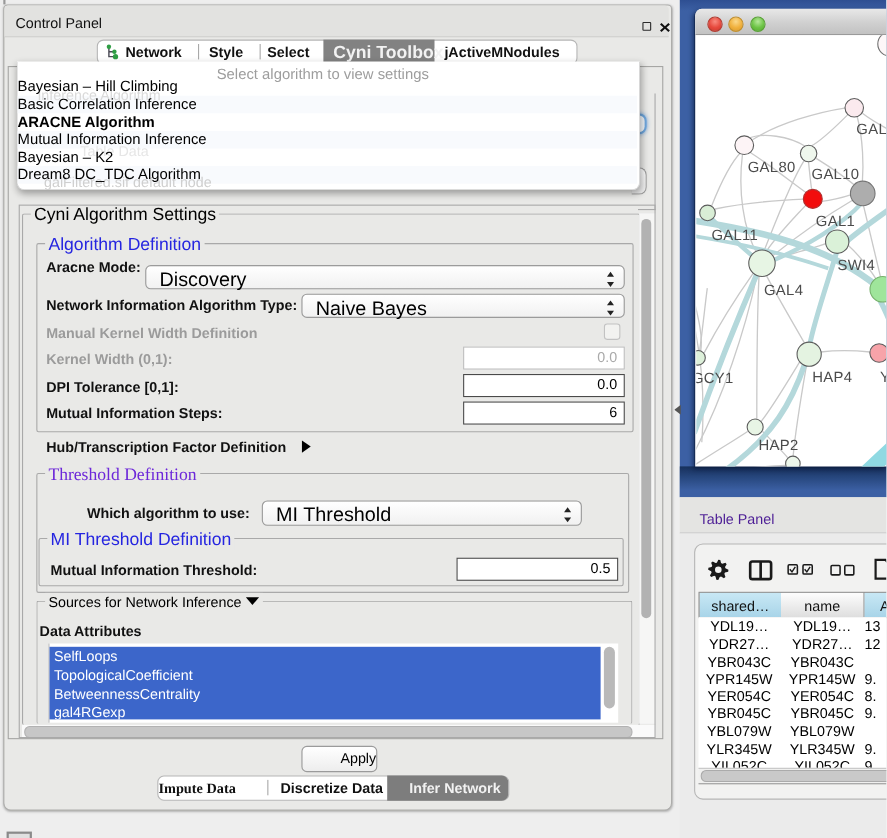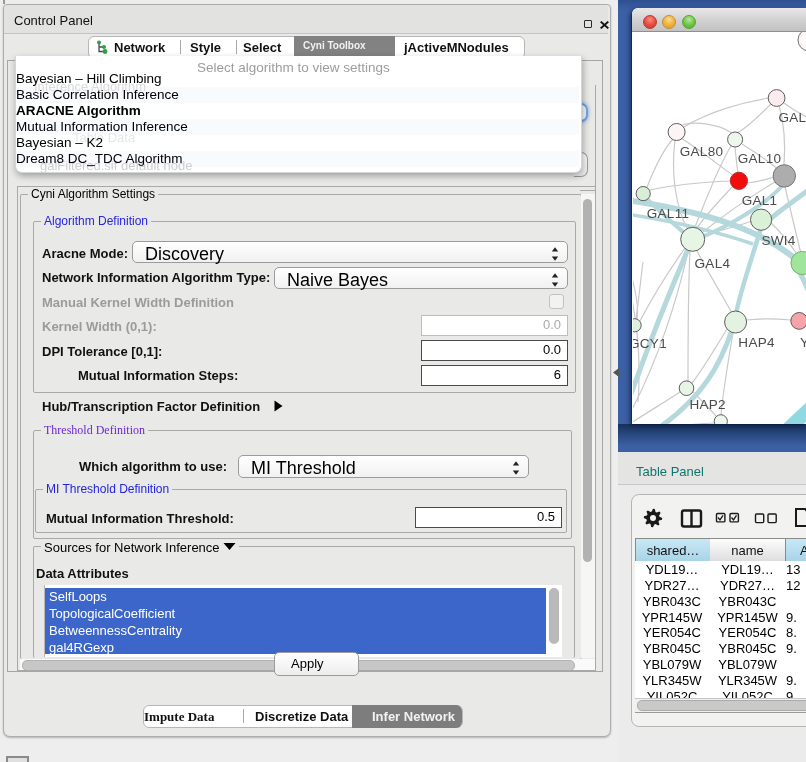--- a/index.html
+++ b/index.html
@@ -7,21 +7,21 @@
     font-family:"Liberation Sans",sans-serif;overflow:hidden;}
   .abs{position:absolute;}
   .lbl{font-size:13px;font-weight:bold;color:#111;}
   .combo{position:absolute;background:linear-gradient(#ffffff,#f1f1f1);
     border:1px solid #9b9b9b;border-radius:5px;}
   .combo .ctext{position:absolute;left:12px;top:2px;font-size:18px;color:#000;}
   .spin{position:absolute;right:8px;top:2px;width:8px;height:16px;}
   .field{position:absolute;background:#fff;font-size:13px;text-align:right;}
   .grp{position:absolute;border:1px solid #a9a9a9;border-radius:2px;}
   .gtitle{position:absolute;top:-8px;left:7px;background:#e9e9e7;padding:0 3px;
-    font-size:12px;color:#000;white-space:nowrap;}
+    font-size:16px;color:#000;white-space:nowrap;}
 </style>
 </head>
 <body>
 <div id="stage">
 
   <div class="abs" style="left:3px;top:0;width:2px;height:4px;background:#999;"></div>
 
   <div class="abs" style="left:610px;top:0;width:8px;height:762px;background:#eeeeee;"></div>
   <div class="abs" style="left:618px;top:0;width:188px;height:452px;
        background:linear-gradient(#2e4f92 0px,#3c60a4 10px,#3c60a4 100%);"></div>
@@ -118,21 +118,21 @@
         <text x="15" y="316.4" text-anchor="middle">GCY1</text>
         <text x="123.6" y="315.3" text-anchor="middle">HAP4</text>
         <text x="167" y="315.0">YM</text>
         <text x="74.7" y="377.0" text-anchor="middle">HAP2</text>
       </g>
     </svg>
   </div>
 
   <div class="abs" style="left:618px;top:452px;width:188px;height:32px;background:#e4e4e2;
        border-bottom:1px solid #c9c9c9;">
-    <div class="abs" style="left:18px;top:12px;font-size:13px;color:#0f766e;">Table Panel</div>
+    <div class="abs" style="left:18px;top:12px;font-size:13px;color:#4c1d95;">Table Panel</div>
   </div>
   <div class="abs" style="left:618px;top:485px;width:188px;height:277px;background:#ebebeb;"></div>
 
   <div class="abs" style="left:631px;top:494px;width:180px;height:231px;background:#f2f2f1;
        border:1px solid #b5b5b5;border-radius:8px 0 0 8px;">
   </div>
 
   <svg class="abs" style="left:631px;top:494px;" width="175" height="46" viewBox="0 0 175 46">
     <g fill="#1a1a1a" fill-rule="evenodd">
       <path d="M22.0 14.8 L23.8 15.0 L24.5 17.9 L25.7 18.5 L28.5 17.5 L29.6 18.9 L28.1 21.5 L28.5 22.7 L31.2 24.0 L31.0 25.8 L28.1 26.5 L27.5 27.7 L28.5 30.5 L27.1 31.6 L24.5 30.1 L23.3 30.5 L22.0 33.2 L20.2 33.0 L19.5 30.1 L18.3 29.5 L15.5 30.5 L14.4 29.1 L15.9 26.5 L15.5 25.3 L12.8 24.0 L13.0 22.2 L15.9 21.5 L16.5 20.3 L15.5 17.5 L16.9 16.4 L19.5 17.9 L20.7 17.5 Z M25.0 24.0 A3.0 3.0 0 1 0 19.0 24.0 A3.0 3.0 0 1 0 25.0 24.0 Z"></path>
@@ -201,37 +201,37 @@
     <circle cx="3" cy="2.5" r="2" fill="#2f9e44"></circle>
     <circle cx="8" cy="7" r="2" fill="#2f9e44"></circle>
     <circle cx="9" cy="11.5" r="2.4" fill="#2f9e44"></circle>
   </svg>
   <div class="abs lbl" style="left:114px;top:40px;font-weight:bold;">Network</div>
   <div class="abs" style="left:180px;top:40px;width:1px;height:14px;background:#a9a9a9;"></div>
   <div class="abs lbl" style="left:190px;top:40px;font-weight:bold;">Style</div>
   <div class="abs" style="left:236px;top:40px;width:1px;height:14px;background:#a9a9a9;"></div>
   <div class="abs lbl" style="left:243px;top:40px;font-weight:bold;">Select</div>
   <div class="abs" style="left:294px;top:36px;width:101px;height:23px;background:#828282;"></div>
-  <div class="abs" style="left:303px;top:40px;font-size:10px;font-weight:bold;color:#f2f2f2;">Cyni Toolbox</div>
+  <div class="abs" style="left:303px;top:40px;font-size:16px;font-weight:bold;color:#f2f2f2;">Cyni Toolbox</div>
   <div class="abs lbl" style="left:404px;top:40px;font-weight:bold;text-align:center;">jActiveMNodules</div>
 
   <div class="abs" style="left:7px;top:60px;width:594px;height:610px;border:1px solid #a6a6a4;background:#e9e9e7;"></div>
 
   <div class="abs" style="left:580px;top:85px;width:15px;height:105px;border-right:1px solid #a9a9a9;border-bottom:1px solid #a9a9a9;"></div>
   <div class="abs" style="left:578px;top:103px;width:8px;height:15px;border:2px solid #6fa7dd;border-left:none;border-radius:0 7px 7px 0;background:#f2f7fc;box-shadow:0 0 4px rgba(90,150,220,0.85);"></div>
   <div class="abs" style="left:574px;top:152px;width:13px;height:23px;border:1px solid #9b9b9b;border-left:none;border-radius:0 7px 7px 0;background:linear-gradient(#fdfdfd,#ededed);"></div>
 
   <div class="grp" style="left:20px;top:194px;width:560px;height:464px;border-bottom:none;">
     <div class="gtitle" style="color:#000;">Cyni Algorithm Settings</div>
   </div>
 
   <div class="grp" style="left:33px;top:221px;width:541px;height:170px;">
     <div class="gtitle" style="color:#2525e0;">Algorithm Definition</div>
   </div>
-  <div class="abs lbl" style="left:42px;top:246px;">Aracne Mode:</div>
+  <div class="abs lbl" style="left:42px;top:235px;">Aracne Mode:</div>
   <div class="combo" style="left:132px;top:241px;width:434px;height:20px;">
     <div class="ctext">Discovery</div>
     <svg class="spin" width="7" height="13" viewBox="0 0 7 13" style="top:4px;">
       <path d="M3.5 0.5 L6.3 4.4 H0.7 Z" fill="#222"></path>
         <path d="M3.5 12.5 L0.7 8.6 H6.3 Z" fill="#222"></path>
     </svg>
   </div>
   <div class="abs lbl" style="left:42px;top:270px;">Network Information Algorithm Type:</div>
   <div class="combo" style="left:274px;top:267px;width:292px;height:20px;">
     <div class="ctext">Naive Bayes</div>
@@ -239,21 +239,21 @@
       <path d="M3.5 0.5 L6.3 4.4 H0.7 Z" fill="#222"></path>
         <path d="M3.5 12.5 L0.7 8.6 H6.3 Z" fill="#222"></path>
     </svg>
   </div>
   <div class="abs lbl" style="left:42px;top:295px;color:#9b9b9b;">Manual Kernel Width Definition</div>
   <div class="abs" style="left:549px;top:294px;width:13px;height:13px;border:1px solid #c2c2c2;border-radius:3px;background:#f2f2f0;"></div>
   <div class="abs lbl" style="left:42px;top:319px;color:#9b9b9b;">Kernel Width (0,1):</div>
   <div class="field" style="left:421px;top:315px;width:139px;height:18px;border:1px solid #bdbdbd;color:#aaa;padding:1px 6px 0 0;">0.0</div>
   <div class="abs lbl" style="left:42px;top:344px;">DPI Tolerance [0,1]:</div>
   <div class="field" style="left:421px;top:340px;width:139px;height:18px;border:1px solid #4a4a4a;color:#000;padding:1px 6px 0 0;">0.0</div>
-  <div class="abs lbl" style="left:42px;top:368px;margin-left:36px;">Mutual Information Steps:</div>
+  <div class="abs lbl" style="left:42px;top:368px;">Mutual Information Steps:</div>
   <div class="field" style="left:421px;top:365px;width:139px;height:18px;border:1px solid #4a4a4a;color:#000;padding:1px 6px 0 0;">6</div>
 
   <div class="abs lbl" style="left:42px;top:399px;">Hub/Transcription Factor Definition</div>
   <svg class="abs" style="left:273px;top:400px;" width="10" height="12" viewBox="0 0 10 12">
     <path d="M1.5 0.5 L9.5 6 L1.5 11.5 Z" fill="#000"></path>
   </svg>
 
   <div class="grp" style="left:33px;top:430px;width:537px;height:107px;">
     <div class="gtitle" style="color:#6d28d9;font-family:Liberation Serif, serif;">Threshold Definition</div>
   </div>
@@ -282,22 +282,22 @@
        font-size:13px;color:#fff;padding-left:4px;line-height:17.1px;overflow:hidden;">
     SelfLoops<br>TopologicalCoefficient<br>BetweennessCentrality<br>gal4RGexp</div>
   <div class="abs" style="left:549px;top:588px;width:10px;height:56px;border-radius:5px;background:#b9b9b9;"></div>
 
   <div class="abs" style="left:581px;top:194px;width:15px;height:464px;background:#f6f6f5;"></div>
   <div class="abs" style="left:583px;top:199px;width:9px;height:363px;border-radius:5px;background:#b2b2b2;"></div>
   <div class="abs" style="left:20px;top:659px;width:576px;height:11px;background:#fafafa;"></div>
   <div class="abs" style="left:22px;top:660px;width:551px;height:9px;border-radius:5px;background:#c7c7c7;border:0.5px solid #b2b2b2;"></div>
   <div class="abs" style="left:17px;top:186px;width:577px;height:483px;border:1px solid #a9a9a9;"></div>
 
-  <div class="abs" style="left:274px;top:652px;width:67px;height:22px;background:linear-gradient(#ffffff,#ededed);
-       border:1px solid #9b9b9b;border-radius:5px;text-align:left;padding-left:16px;">
+  <div class="abs" style="left:274px;top:678px;width:67px;height:22px;background:linear-gradient(#ffffff,#ededed);
+       border:1px solid #9b9b9b;border-radius:5px;text-align:right;">
     <div style="font-size:13px;color:#000;margin-top:3px;">Apply</div>
   </div>
 
   <div class="abs" style="left:143px;top:705px;width:318px;height:21px;background:#fff;
        border:1px solid #b6b6b6;border-radius:6px;"></div>
   <div class="abs lbl" style="left:144px;top:709px;font-weight:bold;font-family:Liberation Serif, serif;">Impute Data</div>
   <div class="abs" style="left:243px;top:709px;width:1px;height:14px;background:#a9a9a9;"></div>
   <div class="abs lbl" style="left:255px;top:709px;font-weight:bold;">Discretize Data</div>
   <div class="abs" style="left:352px;top:705px;width:110px;height:23px;background:#7d7d7d;border-radius:0 6px 6px 0;"></div>
   <div class="abs" style="left:372px;top:709px;font-size:13px;font-weight:bold;color:#f2f2f2;">Infer Network</div>

